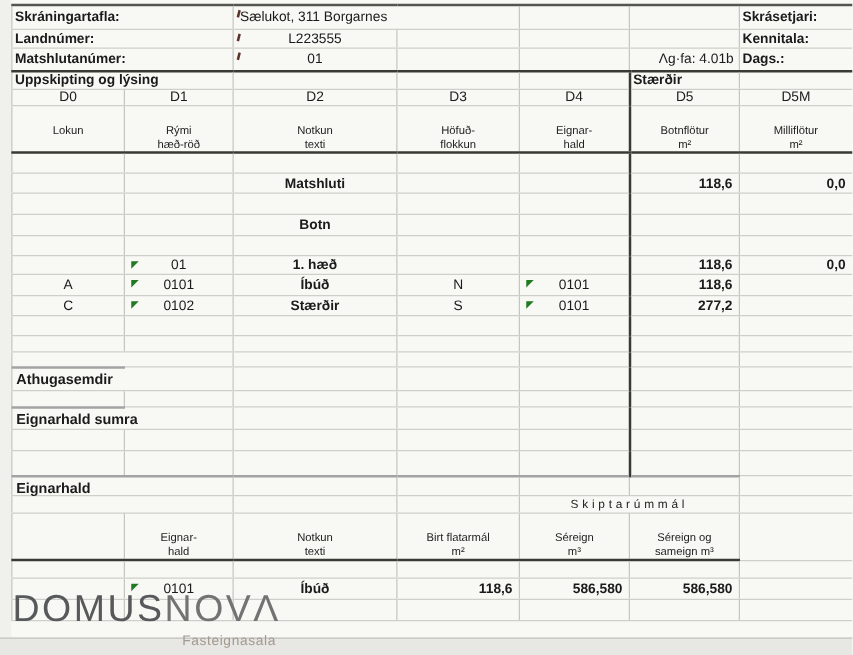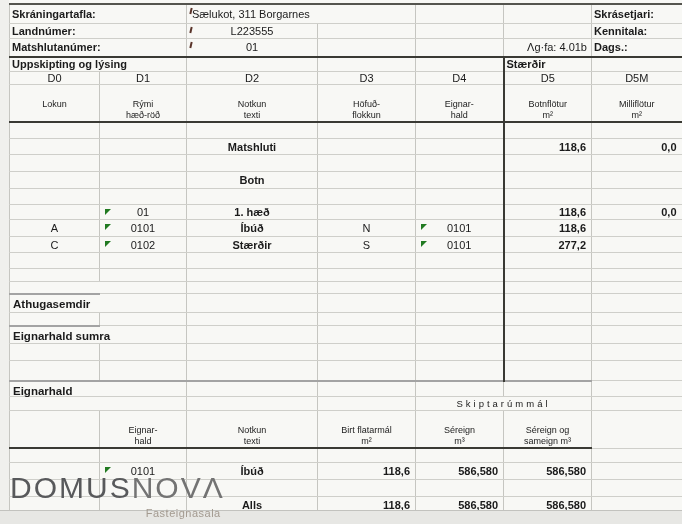--- a/index.html
+++ b/index.html
@@ -375,29 +375,20 @@
     <tr class="r17">
       <td></td>
           <td class="vl"></td>
           <td class="vl"></td>
           <td class="vl"></td>
           <td class="vl"></td>
           <td class="vl"></td>
           <td class="vl"></td>
     </tr>
 
-    <tr class="r17">
-      <td></td>
-      <td class="vl"></td>
-      <td class="vl center bold">Alls</td>
-      <td class="vl num">118,6</td>
-      <td class="vl num">586,580</td>
-      <td class="vl num">586,580</td>
-      <td class="vl"></td>
-    </tr>
   </tbody>
     </table>
 
   <div class="logo">
     <span class="lg1">DOMUS</span><span class="lg2">NOVΛ</span>
     <div class="lg3">Fasteignasala</div>
   </div>
 
   <div class="bottom-strip"></div>
 </div>

